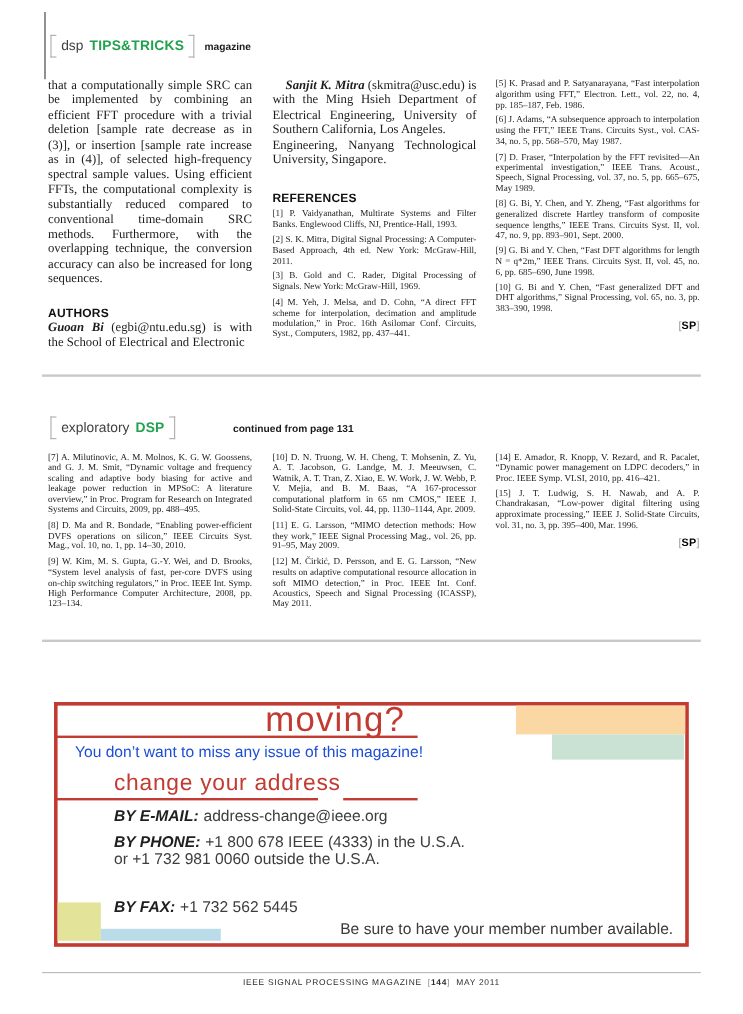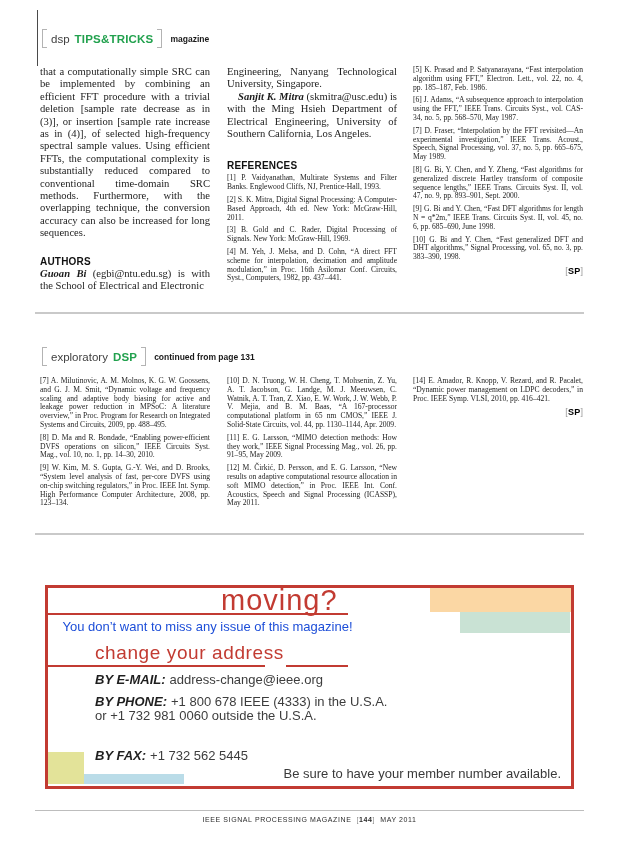--- a/index.html
+++ b/index.html
@@ -9,21 +9,21 @@
   }
   
   .left-rule{position:absolute;left:37px;top:10px;width:1px;height:56px;background:#4a4a4a;}
   .divider{position:absolute;left:35px;width:549px;height:2px;background:#c9c9c9;}
   .divider.d1{top:312px;}
   .divider.d2{top:533px;}
   .footer-rule{position:absolute;left:35px;top:810px;width:549px;height:1px;background:#bdbdbd;}
   
   .badge-row{position:absolute;display:flex;align-items:center;font-family:"Liberation Sans",sans-serif;}
   .badge-row.b1{left:42px;top:29px;}
-  .badge-row.b2{left:42px;top:347px;}
+  .badge-row.b2{left:42px;top:347px;gap:40px;}
   .badge{display:inline-flex;align-items:stretch;height:19px;}
   .bracket{width:4px;}
   .bracket.left{border-left:1.5px solid #b3b3b3;border-top:1.5px solid #b3b3b3;border-bottom:1.5px solid #b3b3b3;}
   .bracket.right{border-right:1.5px solid #b3b3b3;border-top:1.5px solid #b3b3b3;border-bottom:1.5px solid #b3b3b3;}
   .badge-inner{display:flex;align-items:center;gap:5px;padding:0 4px;}
   .badge-prefix{font-size:11.5px;color:#3f3f3f;}
   .badge-label{font-size:11.5px;font-weight:bold;color:#22a14e;letter-spacing:.2px;}
   .continued{font-size:8.5px;font-weight:bold;color:#1a1a1a;margin-left:8px;}
   
   .col{position:absolute;width:170px;}
@@ -83,22 +83,22 @@
   <span class="continued">magazine</span>
 </div>
 
 <div class="col c1 top-col">
   <p class="body-text">that a computationally simple SRC can be implemented by combining an efficient FFT procedure with a trivial deletion [sample rate decrease as in (3)], or insertion [sample rate increase as in (4)], of selected high-frequency spectral sample values. Using efficient FFTs, the computational complexity is substantially reduced compared to conventional time-domain SRC methods. Furthermore, with the overlapping technique, the conversion accuracy can also be increased for long sequences.</p>
   <div class="sans-heading">AUTHORS</div>
   <p class="body-text"><span class="author-name">Guoan Bi</span><span> (egbi@ntu.edu.sg) is with the School of Electrical and Electronic</span></p>
 </div>
 
 <div class="col c2 top-col">
+  <p class="body-text indent"><span class="author-name">Sanjit K. Mitra</span><span> (skmitra@usc.edu) is with the Ming Hsieh Department of Electrical Engineering, University of Southern California, Los Angeles.</span></p>
   <p class="body-text">Engineering, Nanyang Technological University, Singapore.</p>
-  <p class="body-text indent"><span class="author-name">Sanjit K. Mitra</span><span> (skmitra@usc.edu) is with the Ming Hsieh Department of Electrical Engineering, University of Southern California, Los Angeles.</span></p>
   <div class="sans-heading refs">REFERENCES</div>
   <p class="ref">[1] P. Vaidyanathan, Multirate Systems and Filter Banks. Englewood Cliffs, NJ, Prentice-Hall, 1993.</p>
   <p class="ref">[2] S. K. Mitra, Digital Signal Processing: A Computer-Based Approach, 4th ed. New York: McGraw-Hill, 2011.</p>
   <p class="ref">[3] B. Gold and C. Rader, Digital Processing of Signals. New York: McGraw-Hill, 1969.</p>
   <p class="ref">[4] M. Yeh, J. Melsa, and D. Cohn, “A direct FFT scheme for interpolation, decimation and amplitude modulation,” in Proc. 16th Asilomar Conf. Circuits, Syst., Computers, 1982, pp. 437–441.</p>
 </div>
 
 <div class="col c3 top-col">
   <p class="ref">[5] K. Prasad and P. Satyanarayana, “Fast interpolation algorithm using FFT,” Electron. Lett., vol. 22, no. 4, pp. 185–187, Feb. 1986.</p>
   <p class="ref">[6] J. Adams, “A subsequence approach to interpolation using the FFT,” IEEE Trans. Circuits Syst., vol. CAS-34, no. 5, pp. 568–570, May 1987.</p>
@@ -128,20 +128,21 @@
   <p class="ref">[8] D. Ma and R. Bondade, “Enabling power-efficient DVFS operations on silicon,” IEEE Circuits Syst. Mag., vol. 10, no. 1, pp. 14–30, 2010.</p>
   <p class="ref">[9] W. Kim, M. S. Gupta, G.-Y. Wei, and D. Brooks, “System level analysis of fast, per-core DVFS using on-chip switching regulators,” in Proc. IEEE Int. Symp. High Performance Computer Architecture, 2008, pp. 123–134.</p>
 </div>
 <div class="col c2 mid-col">
   <p class="ref">[10] D. N. Truong, W. H. Cheng, T. Mohsenin, Z. Yu, A. T. Jacobson, G. Landge, M. J. Meeuwsen, C. Watnik, A. T. Tran, Z. Xiao, E. W. Work, J. W. Webb, P. V. Mejia, and B. M. Baas, “A 167-processor computational platform in 65 nm CMOS,” IEEE J. Solid-State Circuits, vol. 44, pp. 1130–1144, Apr. 2009.</p>
   <p class="ref">[11] E. G. Larsson, “MIMO detection methods: How they work,” IEEE Signal Processing Mag., vol. 26, pp. 91–95, May 2009.</p>
   <p class="ref">[12] M. Čirkić, D. Persson, and E. G. Larsson, “New results on adaptive computational resource allocation in soft MIMO detection,” in Proc. IEEE Int. Conf. Acoustics, Speech and Signal Processing (ICASSP), May 2011.</p>
 </div>
 <div class="col c3 mid-col">
   <p class="ref">[14] E. Amador, R. Knopp, V. Rezard, and R. Pacalet, “Dynamic power management on LDPC decoders,” in Proc. IEEE Symp. VLSI, 2010, pp. 416–421.</p>
+  <p class="ref">[15] J. T. Ludwig, S. H. Nawab, and A. P. Chandrakasan, “Low-power digital filtering using approximate processing,” IEEE J. Solid-State Circuits, vol. 31, no. 3, pp. 395–400, Mar. 1996.</p>
   <div class="endmark"><span class="br">[</span><span class="sp">SP</span><span class="br">]</span></div>
 </div>
 
 <div class="divider d2"></div>
 
 <div class="moving-box">
   <div class="deco deco-peach"></div>
   <div class="deco deco-mint"></div>
   <div class="deco deco-yellow"></div>
   <div class="deco deco-blue"></div>

